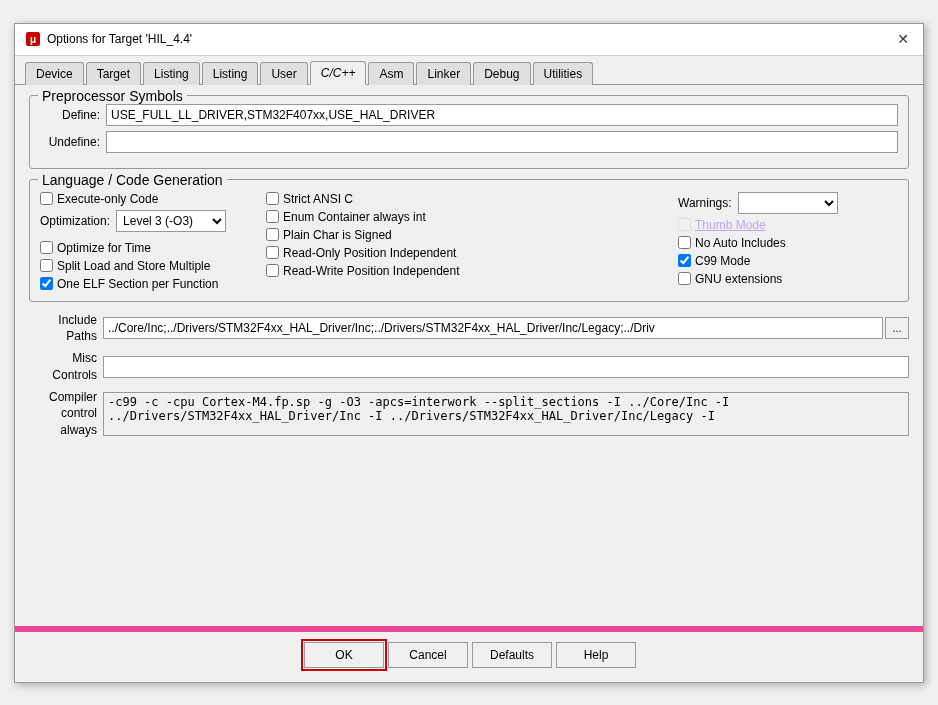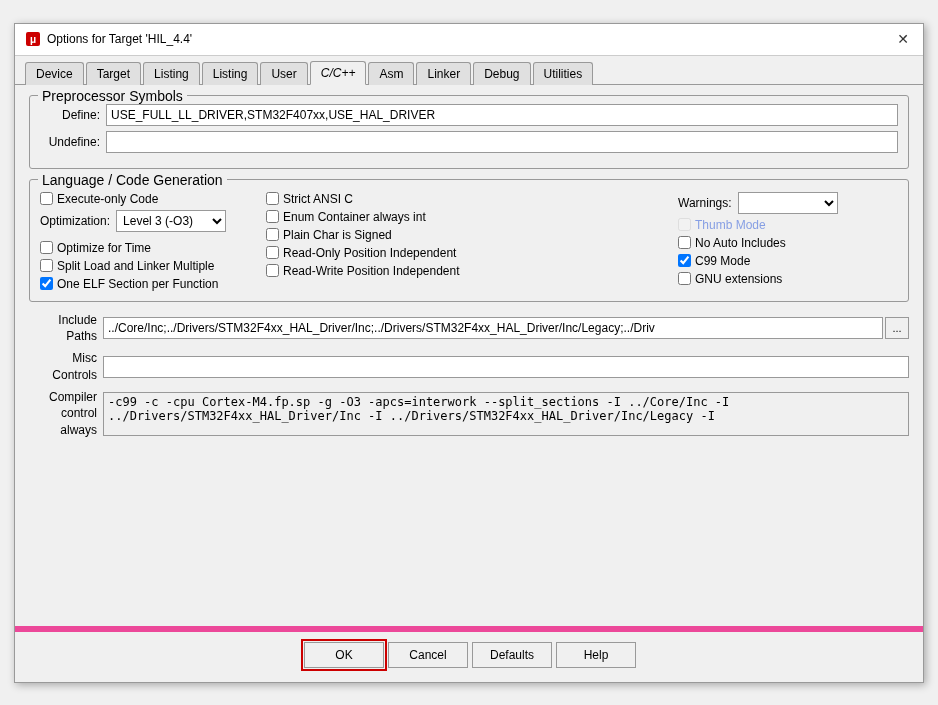--- a/index.html
+++ b/index.html
@@ -158,21 +158,22 @@
     }
     .warn-select {
       height: 22px;
       border: 1px solid #999;
       background: white;
       font-size: 12px;
       min-width: 100px;
       cursor: pointer;
     }
     .disabled-text {
-      color: #1d4ed8;
+      color: #8b5cf6;
+      text-decoration: underline;
     }
     .two-row-label {
       display: flex;
       flex-direction: column;
       align-items: flex-end;
       width: 68px;
       flex-shrink: 0;
       line-height: 1.4;
     }
     .textarea-row {
@@ -302,21 +303,21 @@
               <option>Level 1 (-O1)</option>
               <option>Level 2 (-O2)</option>
             </select>
           </div>
           <div class="checkbox-row">
             <input type="checkbox" style="">
             <span>Optimize for Time</span>
           </div>
           <div class="checkbox-row">
             <input type="checkbox" style="">
-            <span>Split Load and Linker Multiple</span>
+            <span>Split Load and Store Multiple</span>
           </div>
           <div class="checkbox-row">
             <input type="checkbox" checked="" style="">
             <span>One ELF Section per Function</span>
           </div>
         </div>
 
         <div class="col">
           <div class="checkbox-row">
             <input type="checkbox" style="">

